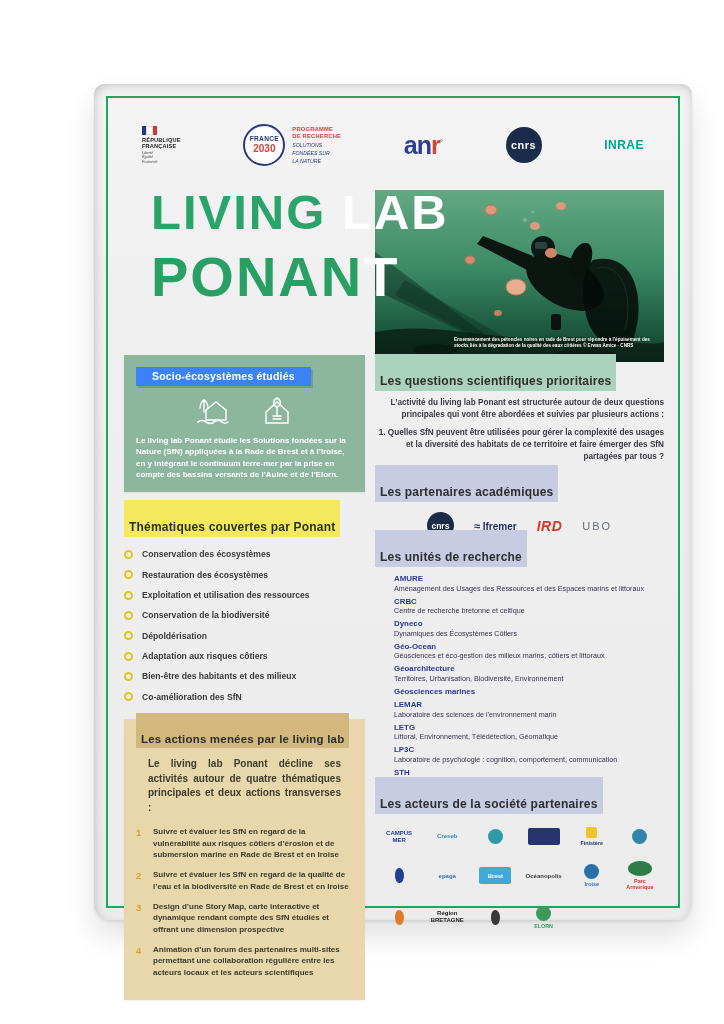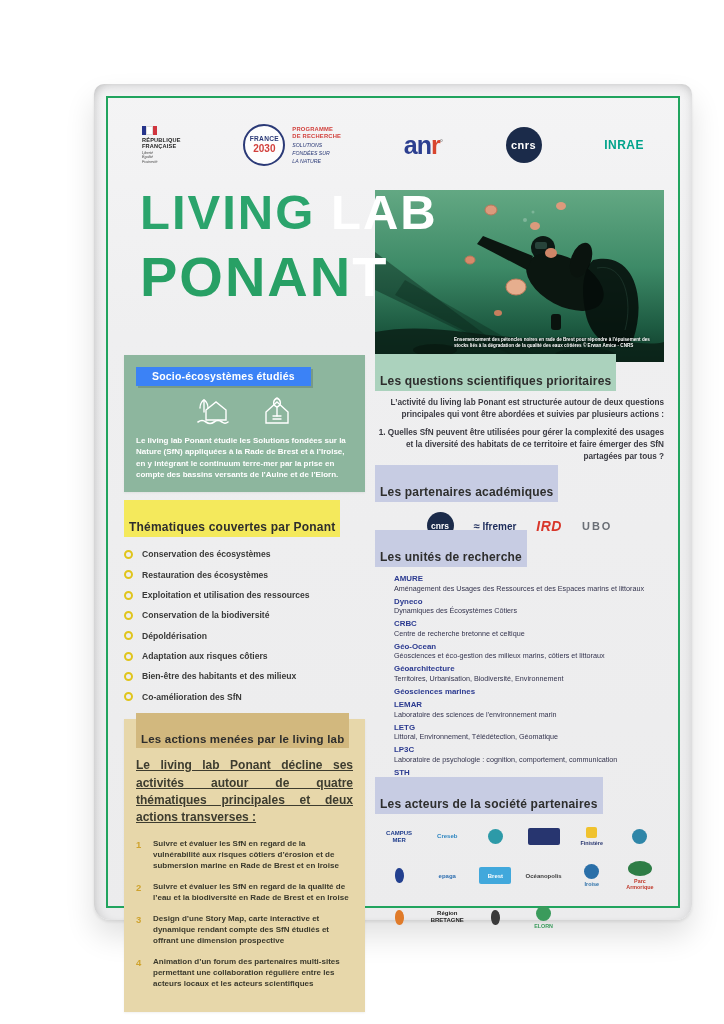--- a/index.html
+++ b/index.html
@@ -30,21 +30,21 @@
   .fr2030-text{line-height:1.2;}
   .fr2030-text .p1{font-size:5.8px;font-weight:bold;color:#d2403c;letter-spacing:.2px;}
   .fr2030-text .p2{font-size:5.2px;font-style:italic;color:#2b3a77;margin-top:2px;}
   .anr{font-size:25px;font-weight:bold;letter-spacing:-1px;color:#2c3f90;line-height:1;}
   .anr .r{color:#d8452e;}
   .anr .deg{font-size:8px;color:#8a8a8a;vertical-align:super;letter-spacing:0;}
   .cnrs-circle{width:36px;height:36px;border-radius:50%;background:#1b2b4a;color:#fff;display:flex;align-items:center;justify-content:center;font-size:11px;font-weight:bold;letter-spacing:.5px;}
   .inrae{font-size:12px;font-weight:bold;color:#00a38b;letter-spacing:.5px;line-height:1;}
 
   
-  .title-block{position:absolute;left:46px;top:104px;z-index:3;line-height:1;}
+  .title-block{position:absolute;left:57px;top:104px;z-index:3;line-height:1;}
   .title-l1{font-size:49px;font-weight:bold;letter-spacing:2px;color:#2ba46c;white-space:nowrap;}
   .title-l2{font-size:56px;font-weight:800;letter-spacing:2px;color:#28a065;white-space:nowrap;margin-top:12px;}
   .title-white{color:#ffffff;}
 
   
   .photo{position:absolute;left:281px;top:106px;width:289px;height:172px;z-index:1;overflow:hidden;background:#2e7a5c;}
   .photo svg{display:block;}
   .photo-caption{position:absolute;right:5px;bottom:13px;width:205px;color:#fff;font-size:4.6px;line-height:1.35;font-weight:bold;text-shadow:0 0 2px rgba(0,0,0,.6);}
 
   
@@ -67,36 +67,36 @@
 
   
   .themes{margin-top:26px;}
   .theme-list{margin-top:13px;}
   .theme-item{display:flex;align-items:flex-start;gap:9px;margin-bottom:10px;font-size:8.6px;font-weight:bold;color:#3a3a39;line-height:1.2;}
   .bullet-ring{flex:none;width:5px;height:5px;border:2.2px solid #e0c51c;border-radius:50%;margin-top:0.5px;background:transparent;}
 
   
   .actions-box{margin-top:17px;background:#e7d7aa;padding:12px 12px 13px;box-shadow:0 1px 2px rgba(0,0,0,.06);}
   .actions-title{font-size:11.5px;}
-  .actions-intro{margin:9px 0 11px;font-size:12px;font-weight:bold;color:#3d3c2f;line-height:1.45;text-align:justify;text-decoration:underline;}
+  .actions-intro{margin:9px 12px 11px;font-size:10px;font-weight:bold;color:#3d3c2f;line-height:1.45;text-align:justify;}
   .action-item{display:flex;gap:8px;margin-bottom:9px;font-size:8px;font-weight:bold;color:#3b3a2d;line-height:1.42;}
   .action-num{flex:none;width:9px;color:#cfa32e;font-size:9.5px;font-weight:bold;}
 
   
   .questions p{margin:7px 0;font-size:8.2px;color:#3a3a42;line-height:1.42;font-weight:bold;text-align:right;}
   .questions .intro{font-weight:bold;}
 
   
   .partners{margin-top:21px;}
   .acad-logos{display:flex;align-items:center;justify-content:center;gap:20px;margin:11px 0 4px;}
   .acad-cnrs{width:27px;height:27px;border-radius:50%;background:#1b2b4a;color:#fff;display:flex;align-items:center;justify-content:center;font-size:8.5px;font-weight:bold;}
   .acad-ifremer{font-size:10px;font-weight:bold;color:#1c2b5a;}
   .acad-ifremer .wave{color:#1c2b5a;font-size:11px;}
   .acad-ird{font-size:14px;font-weight:800;font-style:italic;color:#d8362a;letter-spacing:.5px;}
-  .acad-ubo{font-size:11px;font-weight:bold;color:#6a6f76;letter-spacing:2px;text-align:center;}
+  .acad-ubo{font-size:11px;font-weight:normal;color:#6a6f76;letter-spacing:2px;text-align:center;}
 
   
   .units{margin-top:9px;}
   .units-list{margin-top:8px;padding-left:19px;}
   .unit{margin-bottom:4px;}
   .unit-name{font-size:7.9px;font-weight:bold;color:#2b3a90;line-height:1.2;}
   .unit-desc{font-size:7.2px;color:#33334d;line-height:1.25;}
   .unit-desc:empty{display:none;}
 
   
@@ -319,27 +319,27 @@
 
     <div class="units">
       <div class="heading"><span class="hl hl-lav">Les unités de recherche</span></div>
       <div class="units-list">
   <div class="unit">
     <div class="unit-name">AMURE</div>
     <div class="unit-desc">Aménagement des Usages des Ressources et des Espaces marins et littoraux</div>
   </div>
 
   <div class="unit">
+    <div class="unit-name">CRBC</div>
+    <div class="unit-desc">Centre de recherche bretonne et celtique</div>
+  </div>
+
+  <div class="unit">
     <div class="unit-name">Dyneco</div>
     <div class="unit-desc">Dynamiques des Écosystèmes Côtiers</div>
-  </div>
-
-  <div class="unit">
-    <div class="unit-name">CRBC</div>
-    <div class="unit-desc">Centre de recherche bretonne et celtique</div>
   </div>
 
   <div class="unit">
     <div class="unit-name">Géo-Ocean</div>
     <div class="unit-desc">Géosciences et éco-gestion des milieux marins, côtiers et littoraux</div>
   </div>
 
   <div class="unit">
     <div class="unit-name">Géoarchitecture</div>
     <div class="unit-desc">Territoires, Urbanisation, Biodiversité, Environnement</div>

